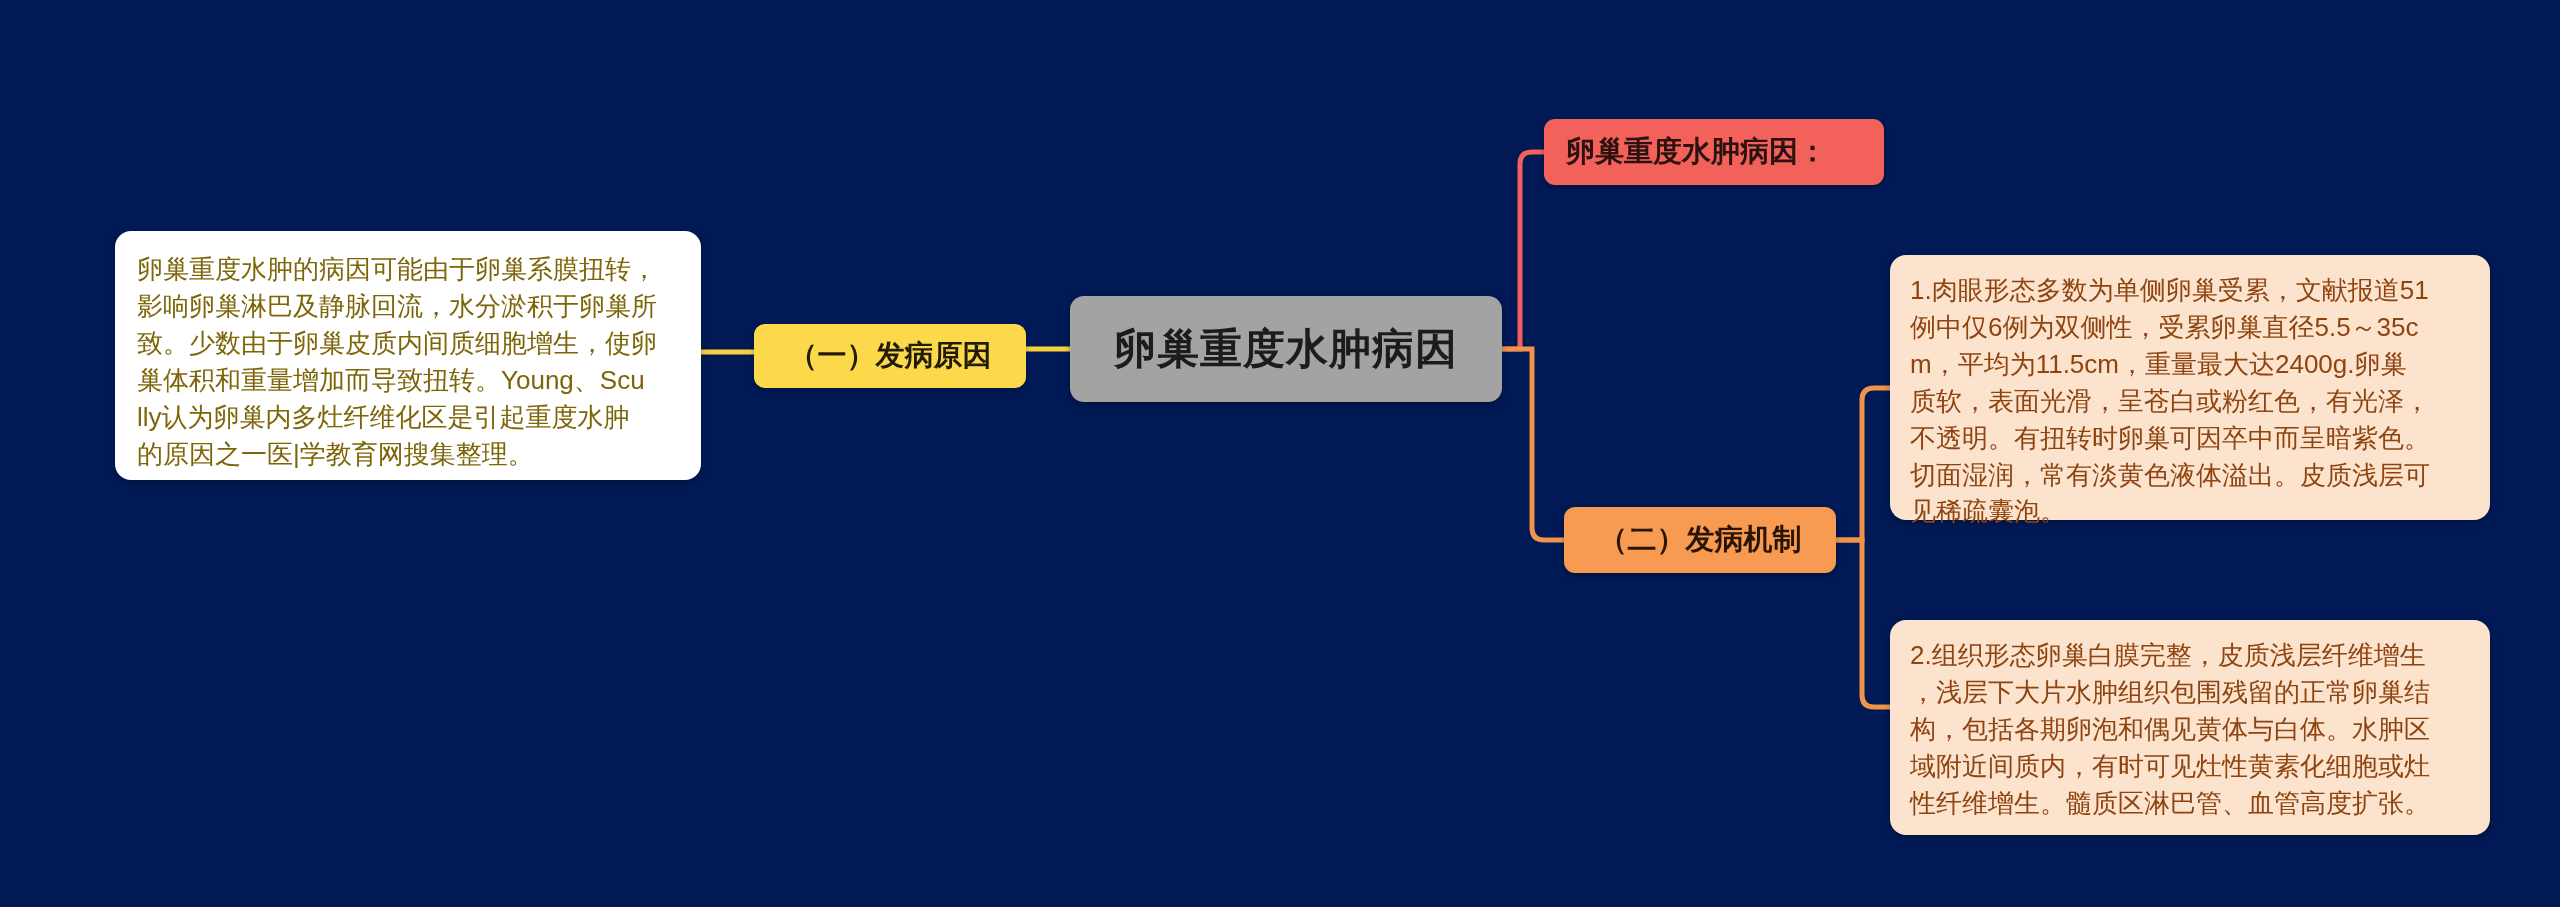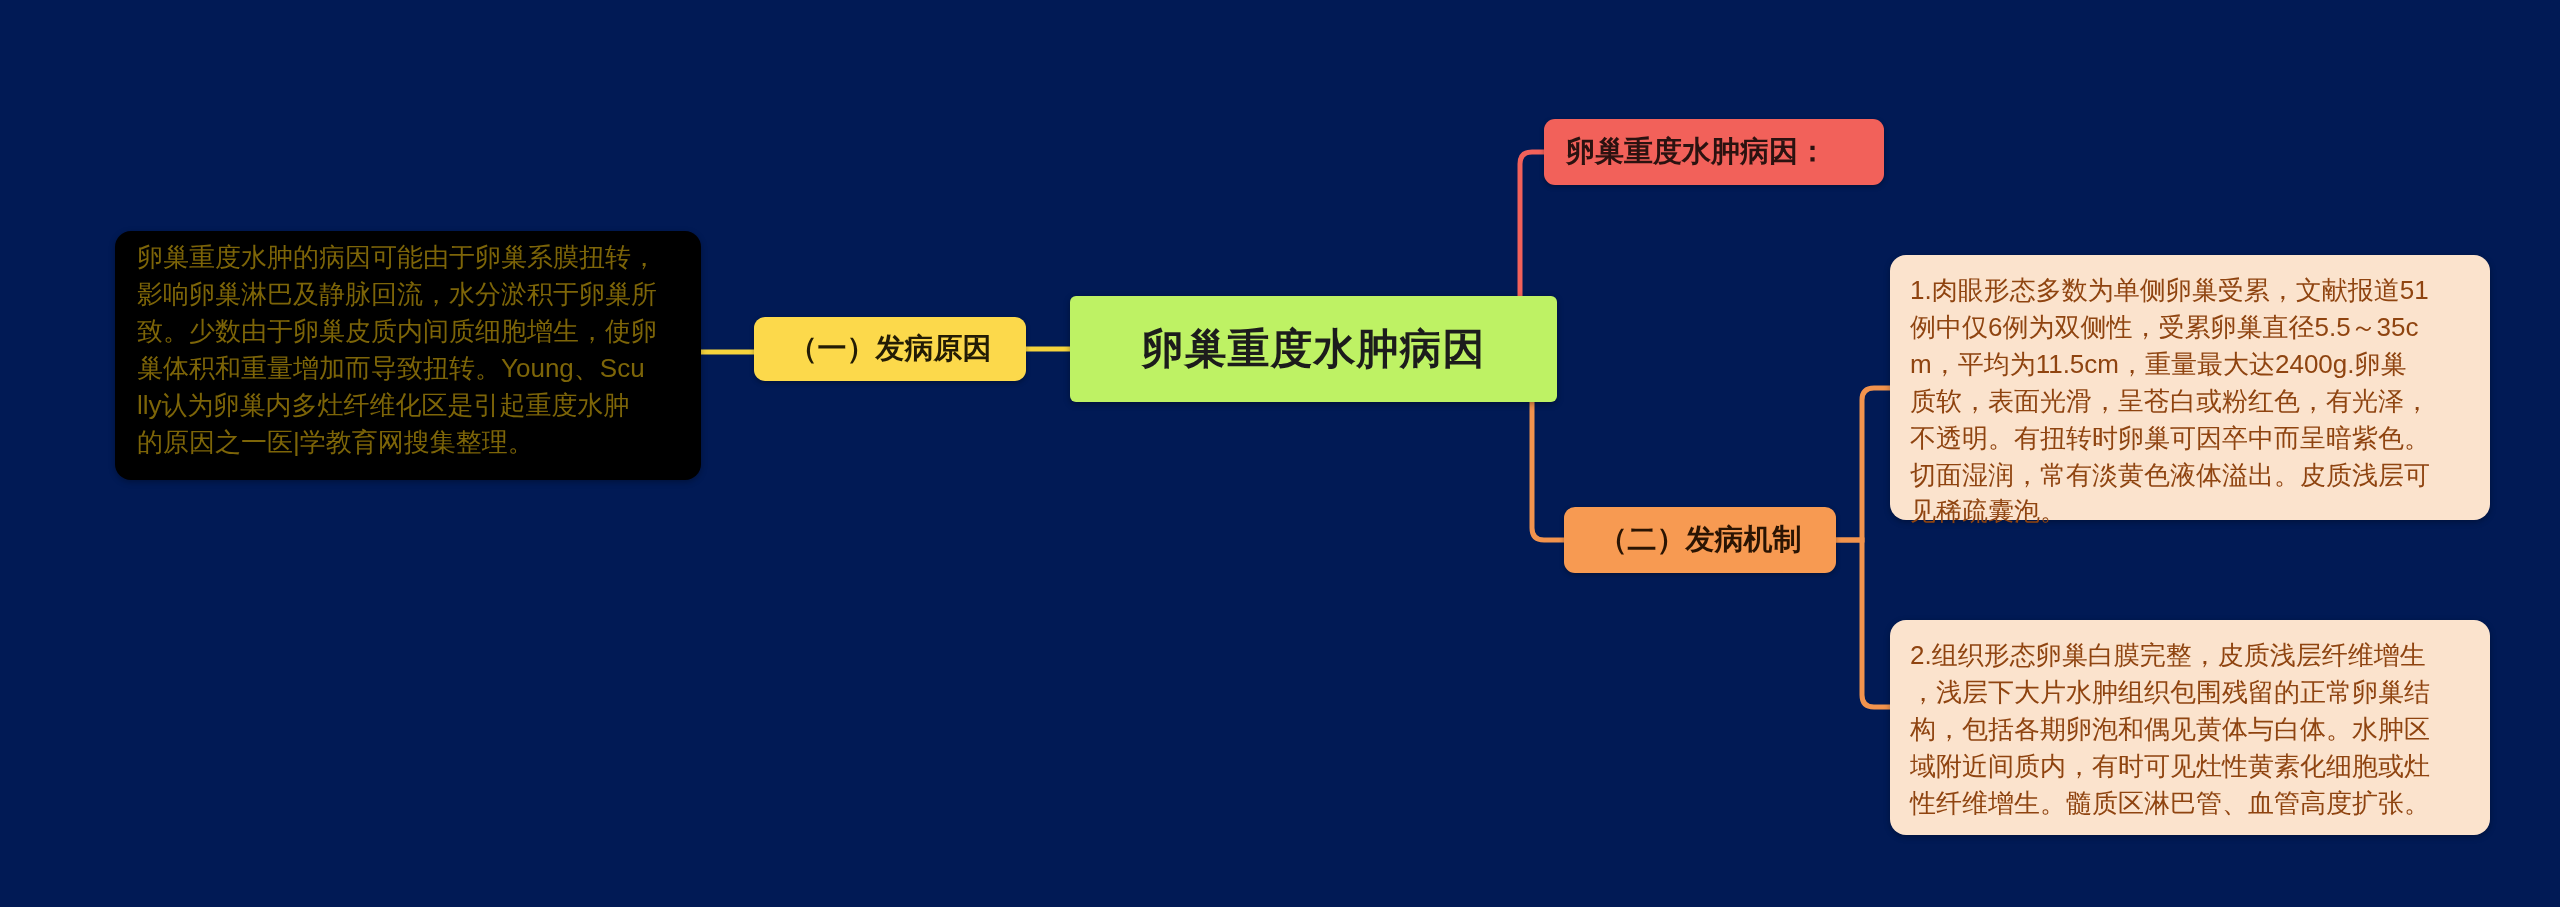--- a/index.html
+++ b/index.html
@@ -10,32 +10,32 @@
     overflow:hidden;
     position:relative;
   }
   #canvas{position:absolute;inset:0;width:2560px;height:907px;}
   svg.wires{position:absolute;left:0;top:0;width:2560px;height:907px;pointer-events:none;}
 
   .node{position:absolute;box-sizing:border-box;font-weight:bold;}
 
   
   .root{
-    left:1070px;top:296px;width:487px;height:106px;
-    background:#bef264;border-radius:6px;
+    left:1070px;top:296px;width:432px;height:106px;
+    background:#a3a3a3;border-radius:14px;
     display:flex;align-items:center;justify-content:center;
     box-shadow:0 2px 6px rgba(0,0,0,.35);
   }
   .root .txt{
     font-size:42px;color:#1c1c1c;letter-spacing:1px;white-space:nowrap;
   }
 
   
   .branch-yellow{
-    left:754px;top:317px;width:272px;height:64px;
+    left:754px;top:324px;width:272px;height:64px;
     background:#fcd94b;border-radius:11px;
     display:flex;align-items:center;justify-content:center;
     box-shadow:0 2px 5px rgba(0,0,0,.3);
   }
   .branch-yellow .txt{font-size:29px;color:#231c05;white-space:nowrap;}
 
   
   .branch-orange{
     left:1564px;top:507px;width:272px;height:66px;
     background:#f79a52;border-radius:11px;
@@ -58,21 +58,21 @@
   .leafbox{
     position:absolute;box-sizing:border-box;border-radius:16px;
     box-shadow:0 2px 6px rgba(0,0,0,.3);
   }
   .leafbox .body{
     font-size:26px;line-height:1.42;white-space:pre-line;
   }
 
   .leaf-left{
     left:115px;top:231px;width:586px;height:249px;
-    background:#000000;padding:8px 22px 0 22px;
+    background:#ffffff;padding:20px 22px 0 22px;
   }
   .leaf-left .body{color:#7d6508;}
 
   .leaf-r1{
     left:1890px;top:255px;width:600px;height:265px;
     background:#fbe3cd;padding:17px 37px 0 20px;
   }
   .leaf-r1 .body{color:#8f4410;}
 
   .leaf-r2{

